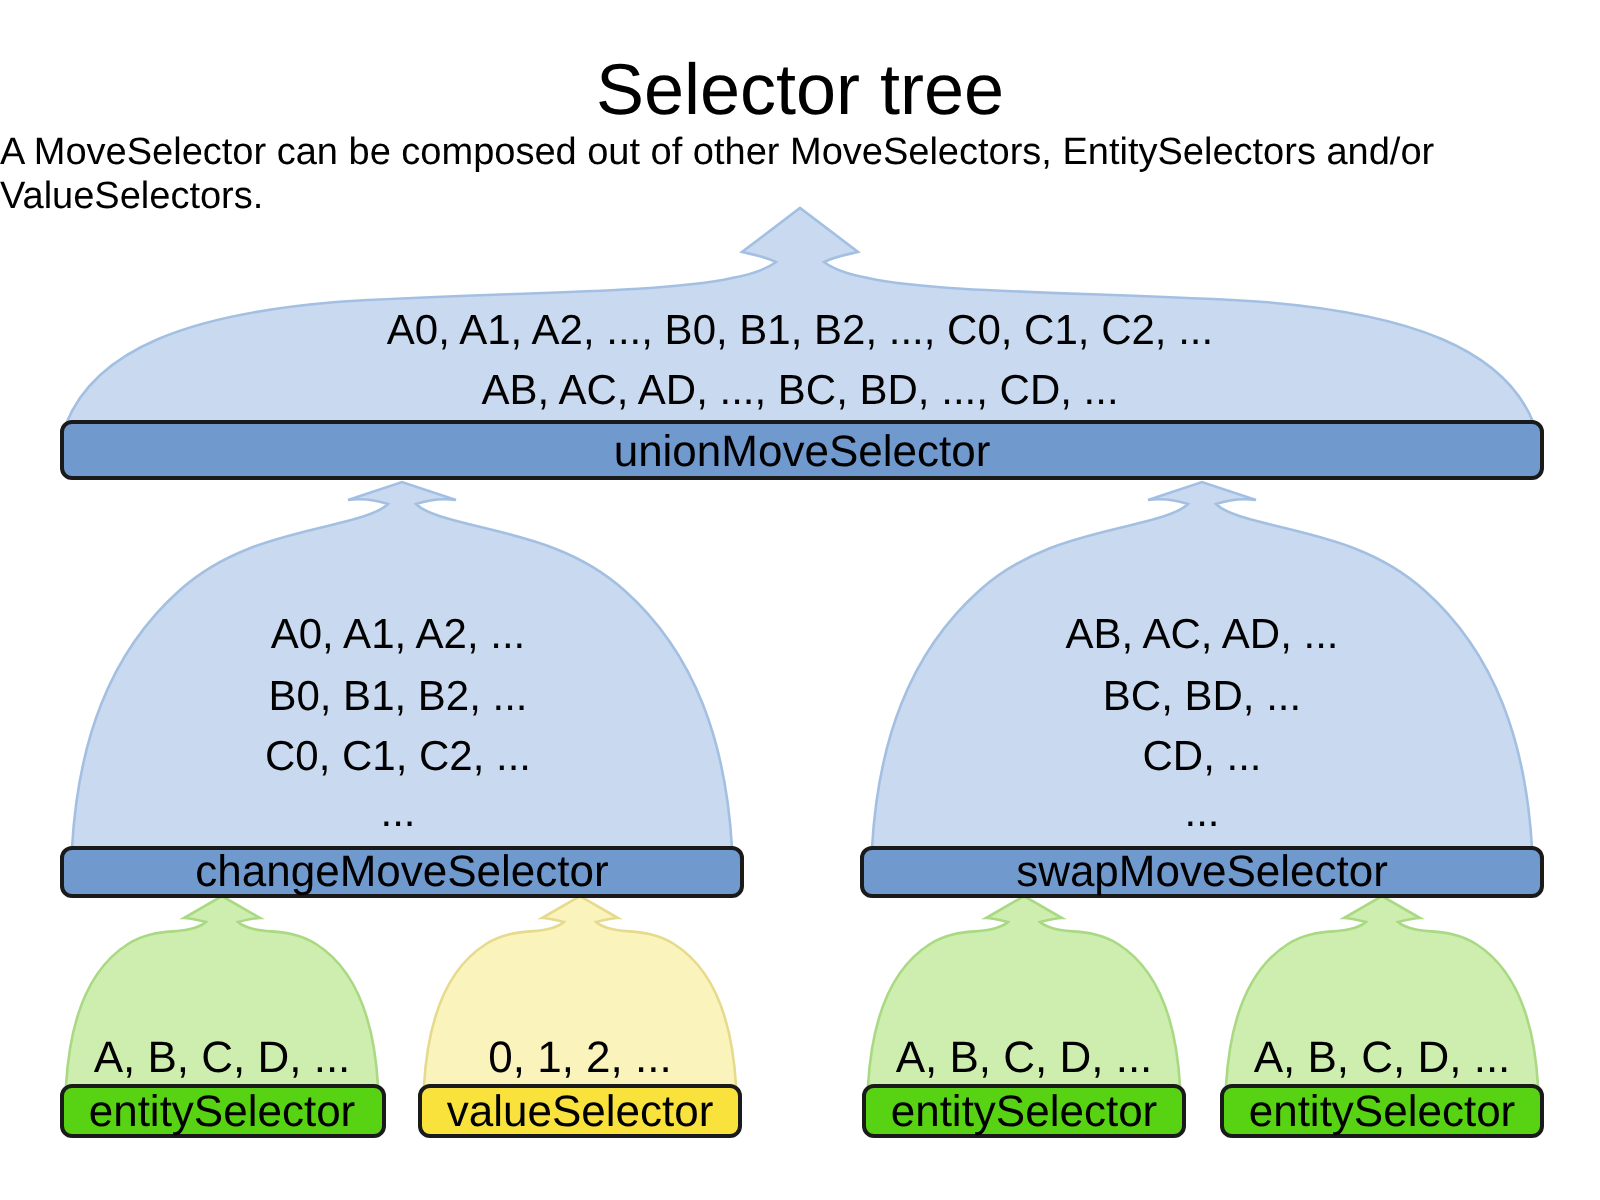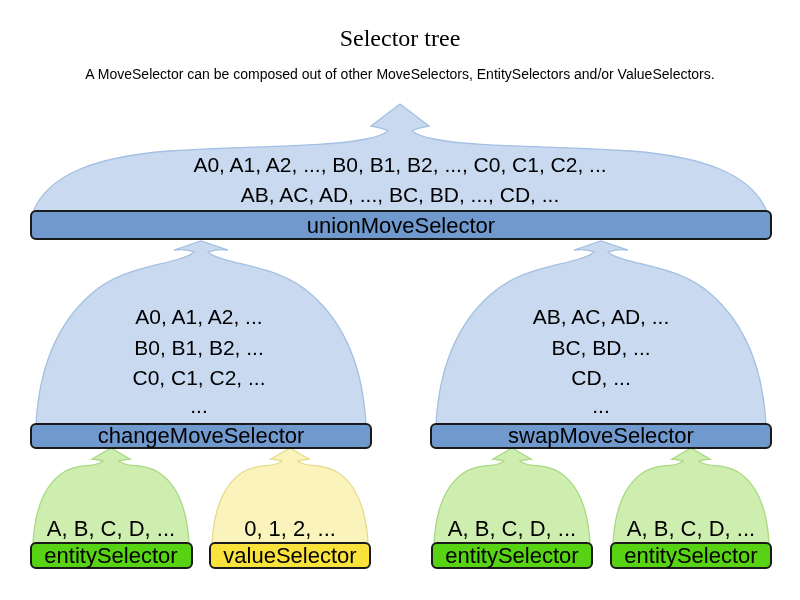--- a/index.html
+++ b/index.html
@@ -6,28 +6,27 @@
   .stage {
     position: relative;
     width: 800px; height: 600px;
     background: #ffffff;
     overflow: hidden;
     font-family: "Liberation Sans", "DejaVu Sans", sans-serif;
   }
   .title {
     position: absolute; top: 26px; left: 0; right: 0;
     text-align: center;
-    font-size: 24px; line-height: 1.05;
+    font-size: 36px; line-height: 1.05;
     color: #000;
-    font-family: Liberation Serif, serif;
   }
   .subtitle {
     position: absolute; top: 66px; left: 0; right: 0;
-    text-align: center;
-    font-size: 14px;
+    text-align: left;
+    font-size: 19px;
     color: #000;
   }
   svg.diagram { position: absolute; top: 0; left: 0; }
   .dome-blue   { stroke: #a3c0e2; stroke-width: 1.3; }
   .dome-green  { stroke: #a9d982; stroke-width: 1.3; }
   .dome-yellow { stroke: #e6da8d; stroke-width: 1.3; }
   .bar { stroke: #1a1a1a; stroke-width: 2; }
   text { fill: #000; }
   .dome-text  { font-size: 21px; text-anchor: middle; }
   .leaf-text  { font-size: 22px; text-anchor: middle; }

